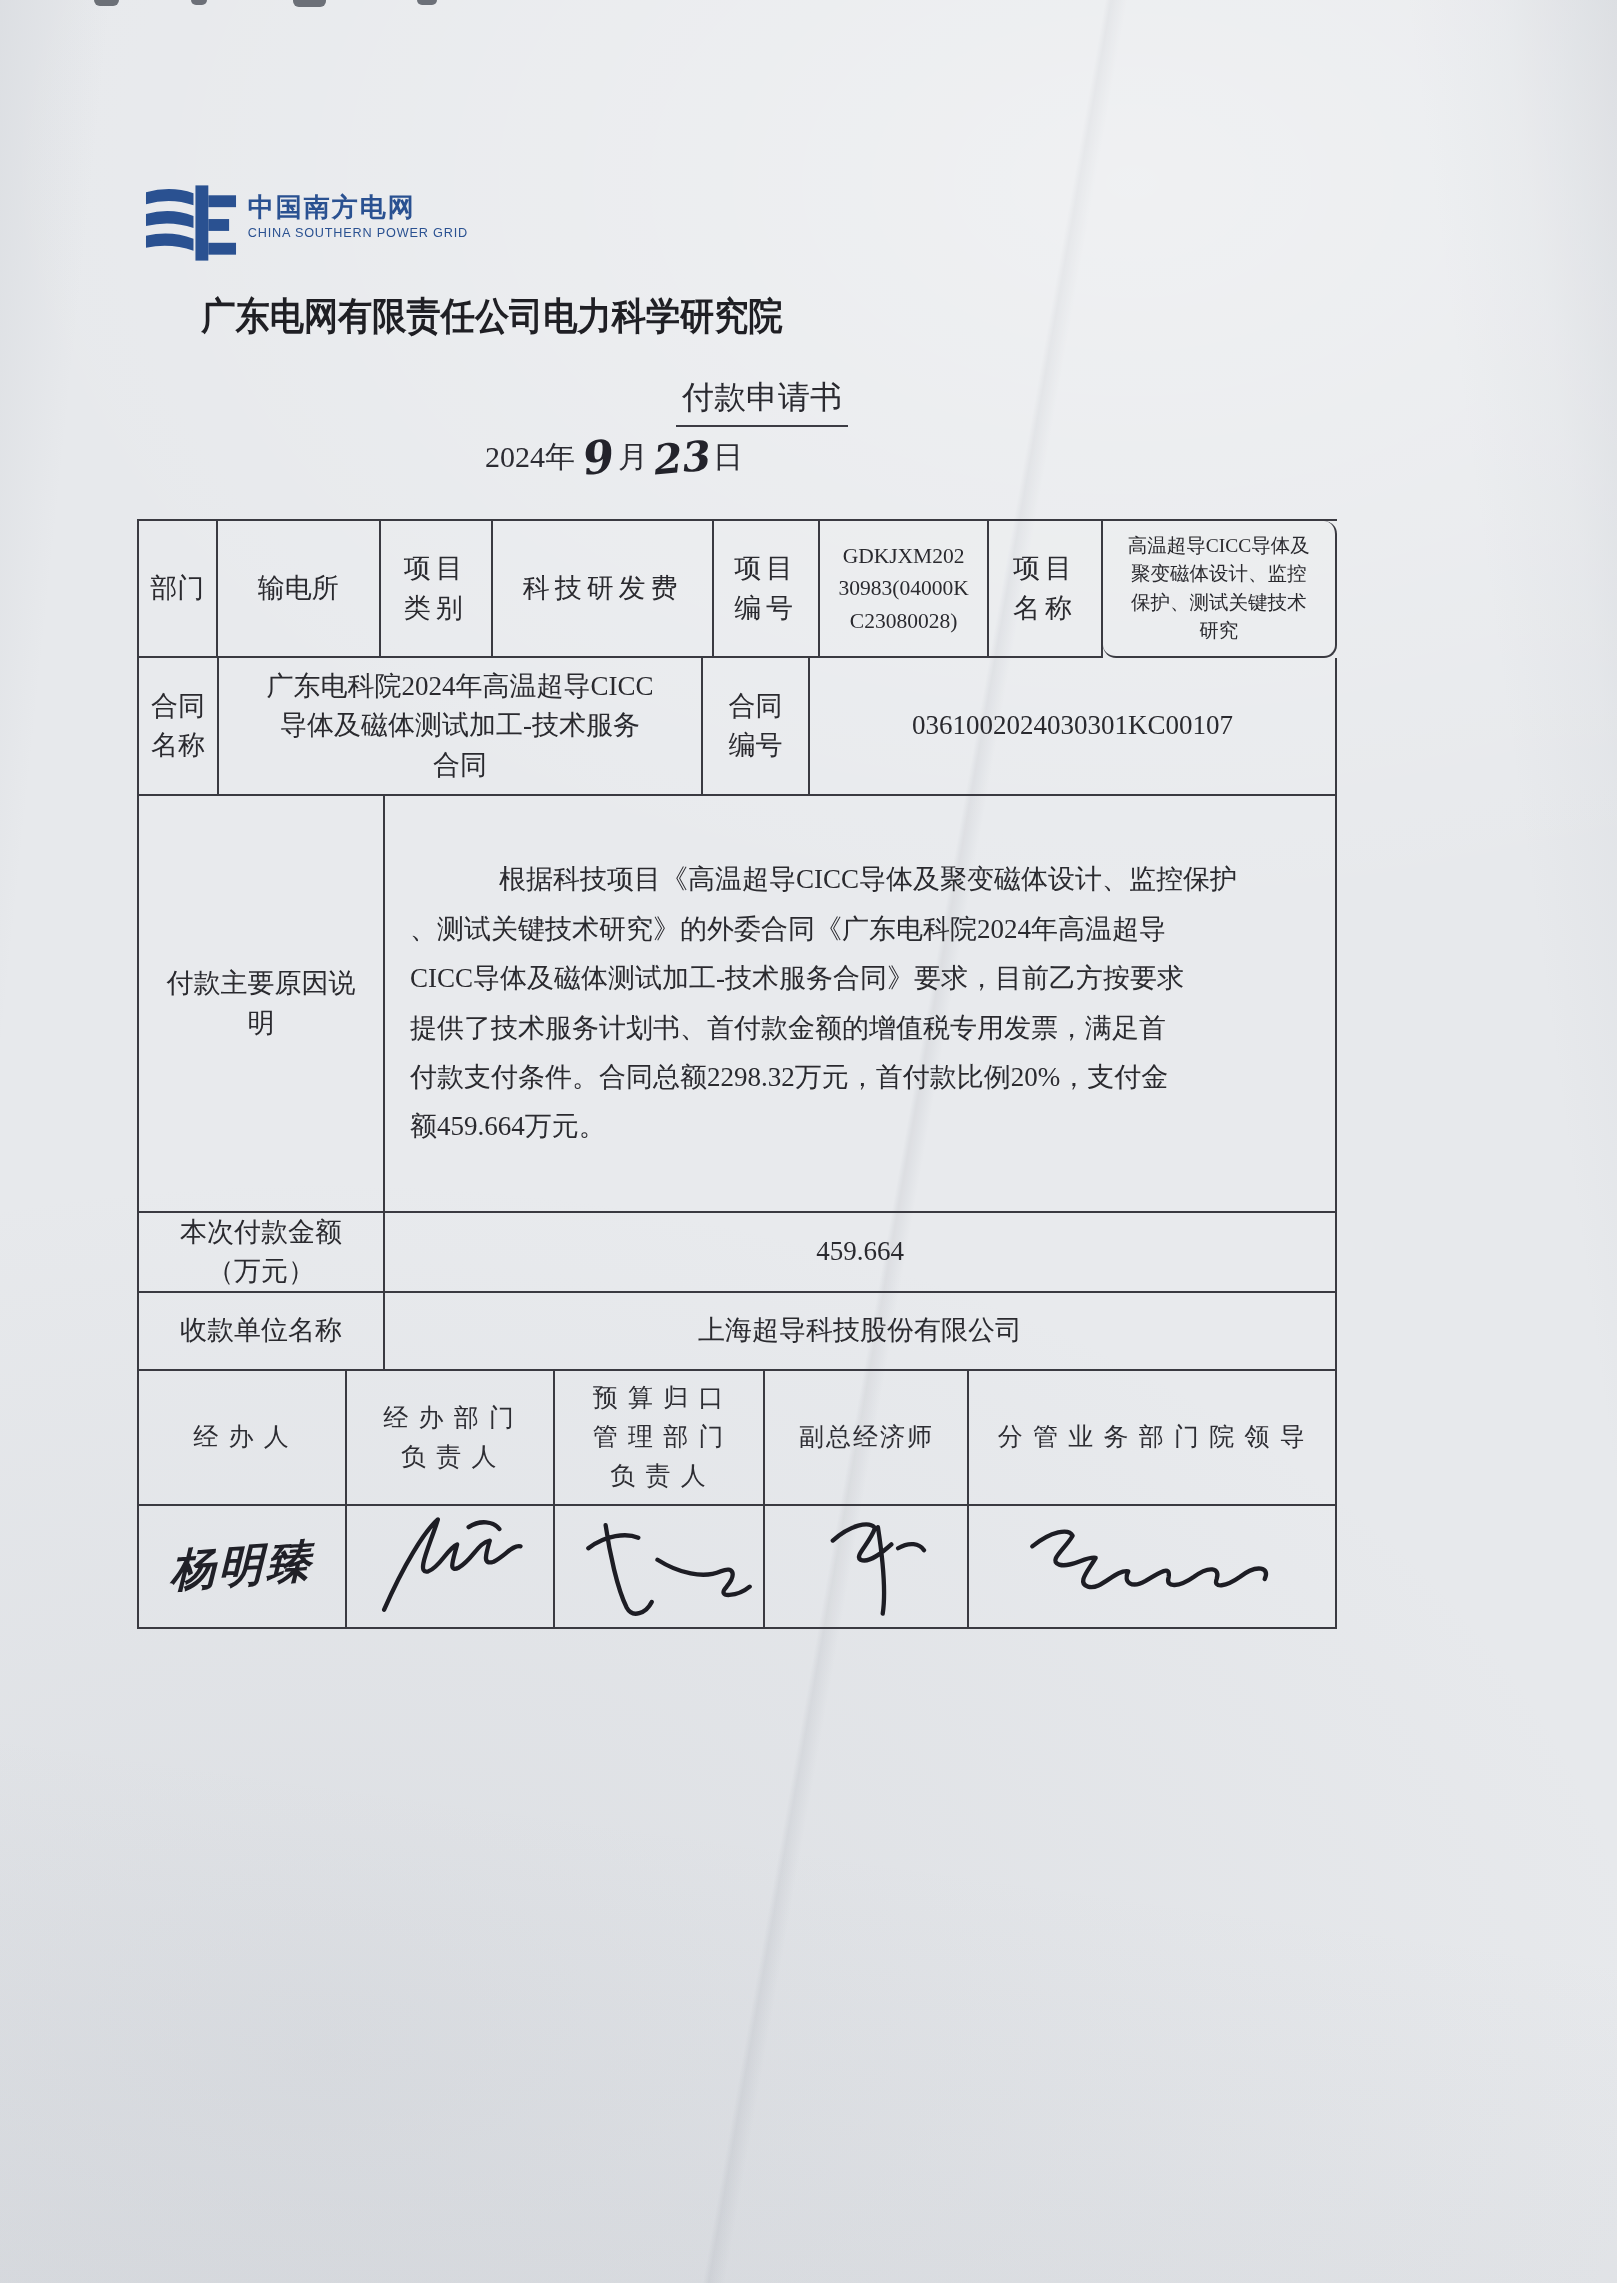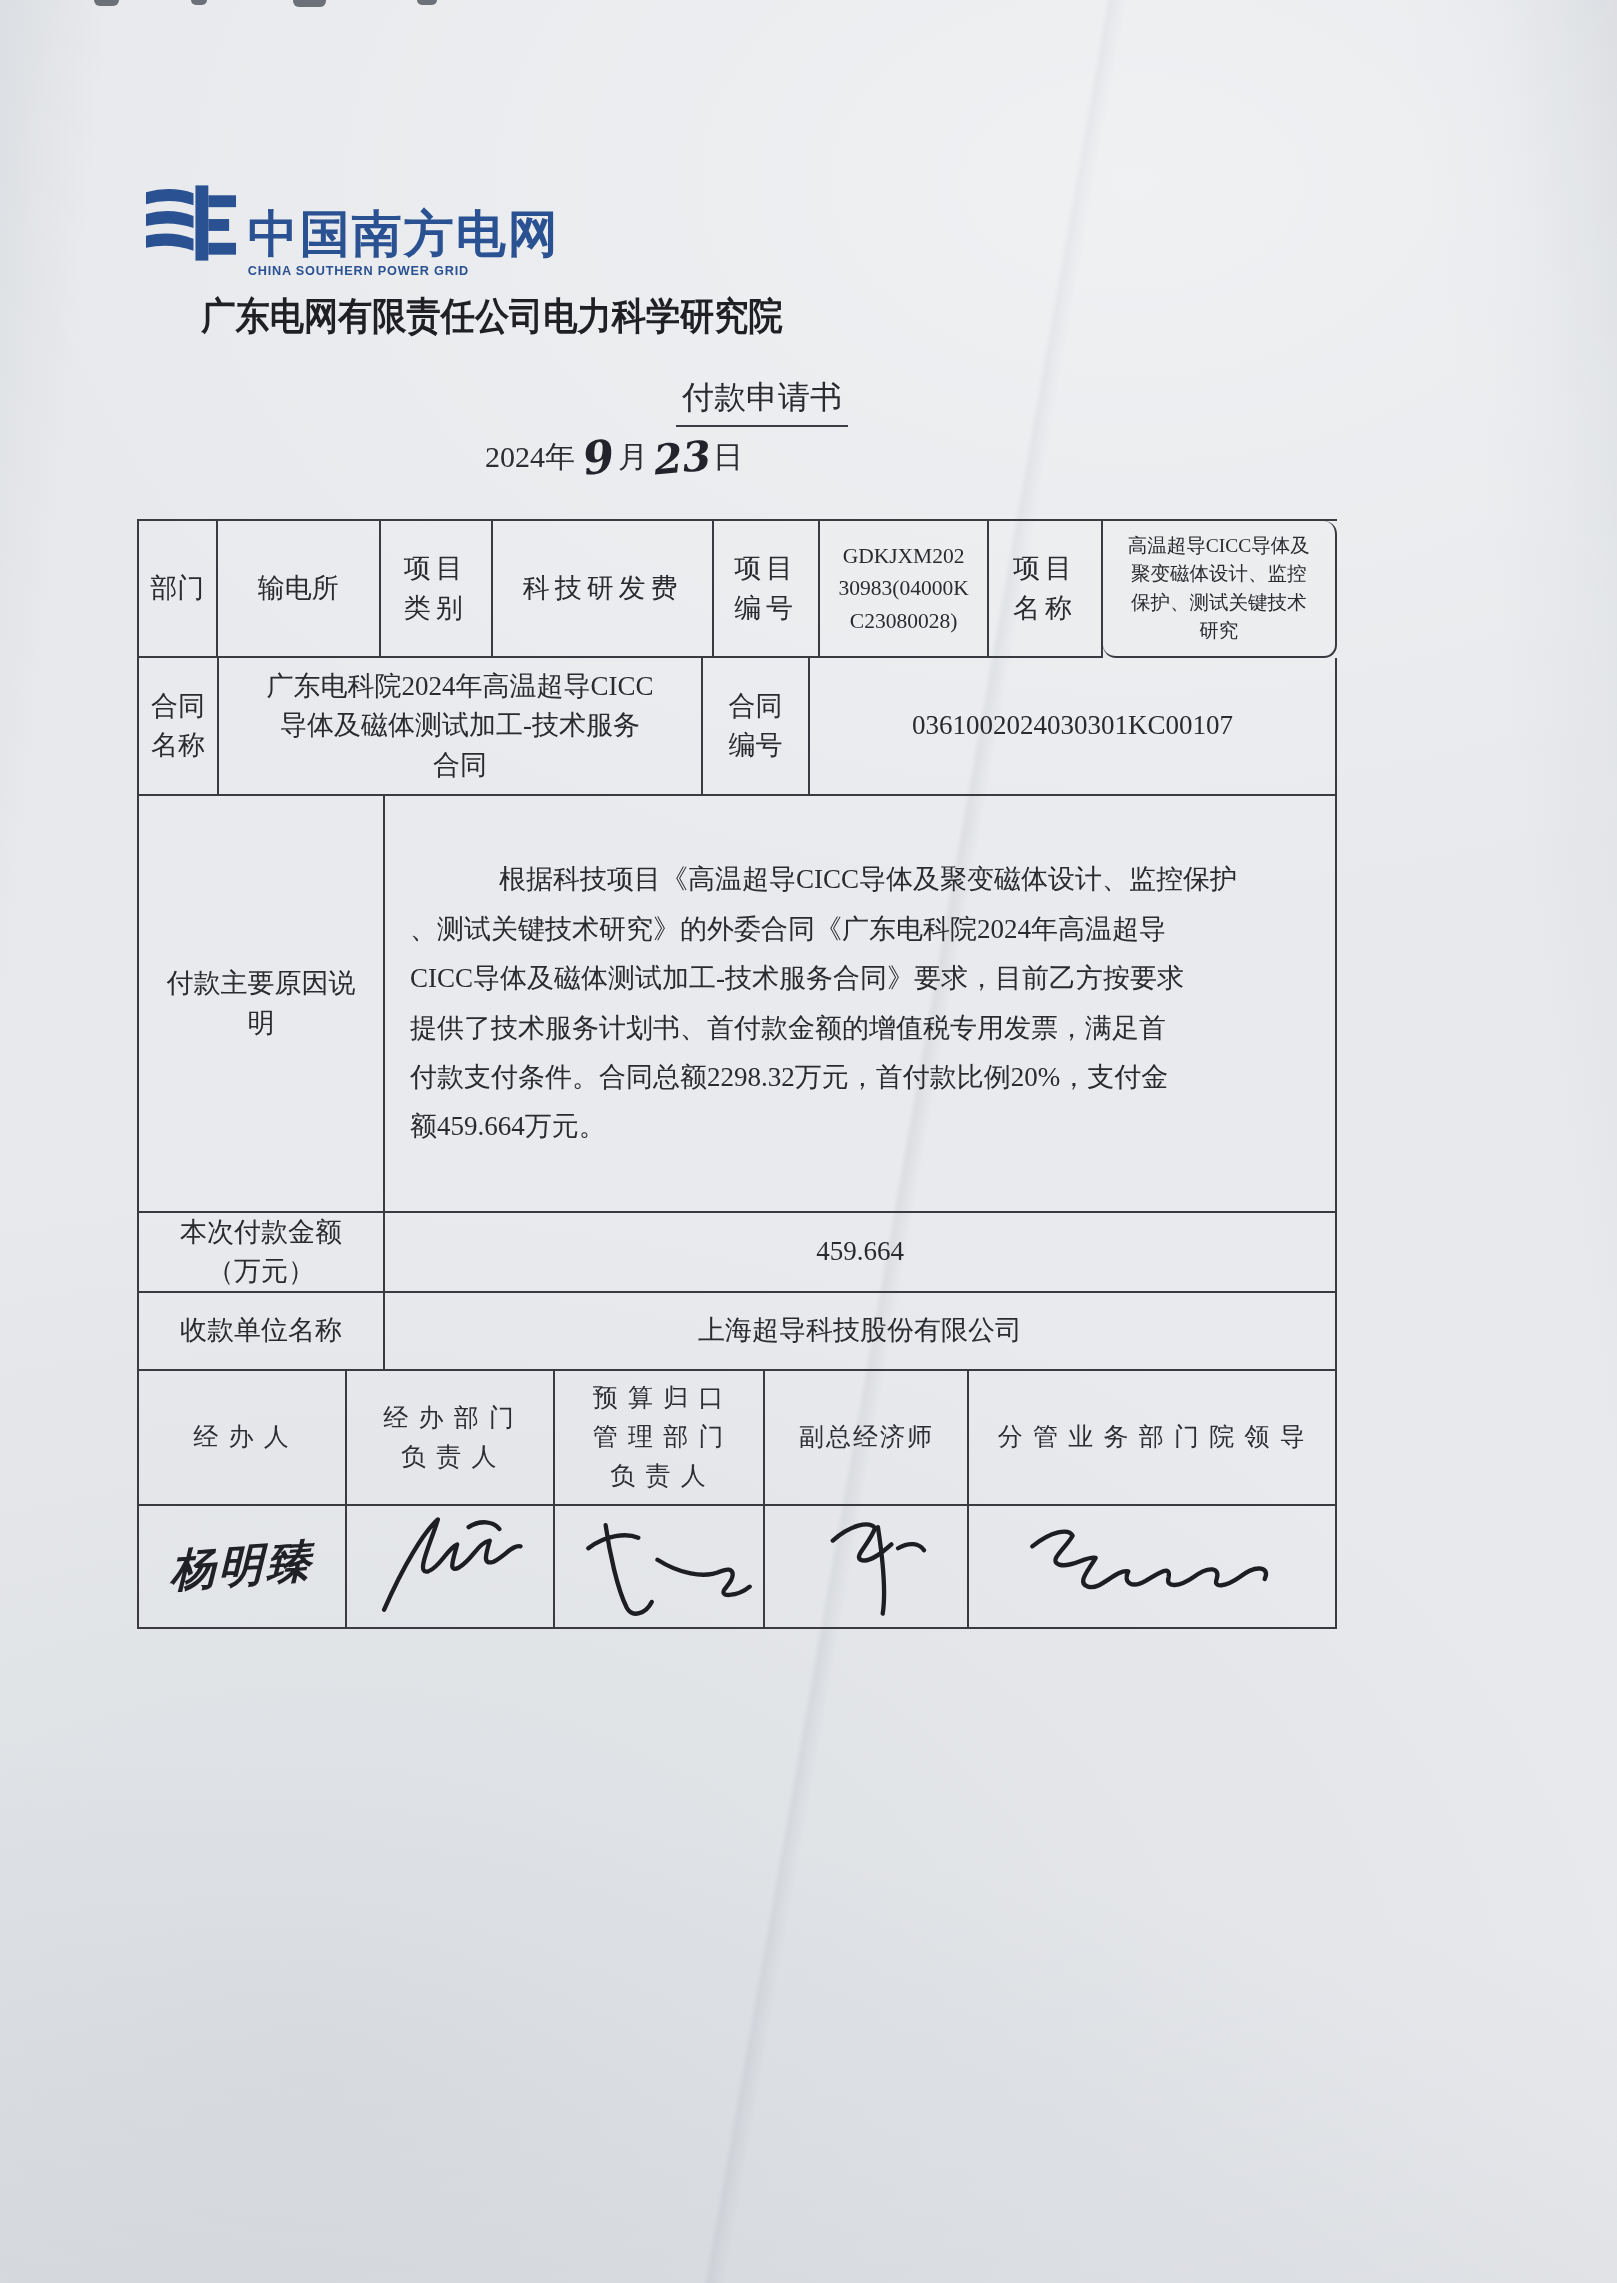--- a/index.html
+++ b/index.html
@@ -17,22 +17,22 @@
       linear-gradient(96deg, rgba(142,149,160,.12) 0%, transparent 6%),
       linear-gradient(100deg, transparent 54.7%, rgba(128,134,146,.12) 55%, transparent 55.8%),
       linear-gradient(8deg, rgba(125,131,143,.10) 0%, transparent 22%),
       #e7e9ec;
   }
   .notch{position:absolute;top:0;background:#565a63;border-radius:0 0 5.9px 5.9px;opacity:.85;}
   
   .logo-wrap{position:absolute;left:144px;top:183px;display:flex;}
   .logo-mark{width:94px;height:80px;}
   .logo-text{margin-left:9.8px;}
-  .logo-cn{font-family:Liberation Sans, sans-serif;font-weight:bold;font-size:50px;line-height:1;letter-spacing:2px;color:#2a5191;margin-top:26px;}
-  .logo-en{font-family:"Liberation Sans","DejaVu Sans",sans-serif;font-weight:bold;font-size:12.7px;letter-spacing:0.8px;color:#2a5191;margin-top:4.9px;}
+  .logo-cn{font-family:Liberation Serif, serif;font-weight:bold;font-size:26px;line-height:1;letter-spacing:2px;color:#2a5191;margin-top:12px;}
+  .logo-en{font-family:"Liberation Sans","DejaVu Sans",sans-serif;font-weight:normal;font-size:12.7px;letter-spacing:0.8px;color:#2a5191;margin-top:4.9px;}
   
   .org-title{position:absolute;left:146px;top:291px;width:692px;text-align:center;
     font-size:38px;font-weight:bold;color:#1f1f24;letter-spacing:0;
     transform:scaleX(.9);transform-origin:50% 50%;white-space:nowrap;}
   .doc-title-row{position:absolute;left:458px;top:376px;width:390px;text-align:right;}
   .doc-title{display:inline-block;font-size:32px;color:#2a2a30;padding:0 5.9px 4.9px 5.9px;border-bottom:2.4px solid #3c3c44;}
   .date-row{position:absolute;left:419px;top:431px;width:390px;text-align:center;font-size:30px;color:#2c2c33;white-space:nowrap;}
   .hand{font-family:"DejaVu Serif",serif;font-style:italic;font-weight:600;color:#23232b;display:inline-block;}
   .hand-month{font-size:45px;transform:rotate(-8deg);margin:0 3.9px 0 7.8px;vertical-align:-5.9px;}
   .hand-day{font-size:41px;transform:rotate(-5deg);margin:0 2px 0 5.9px;vertical-align:-4.9px;}

